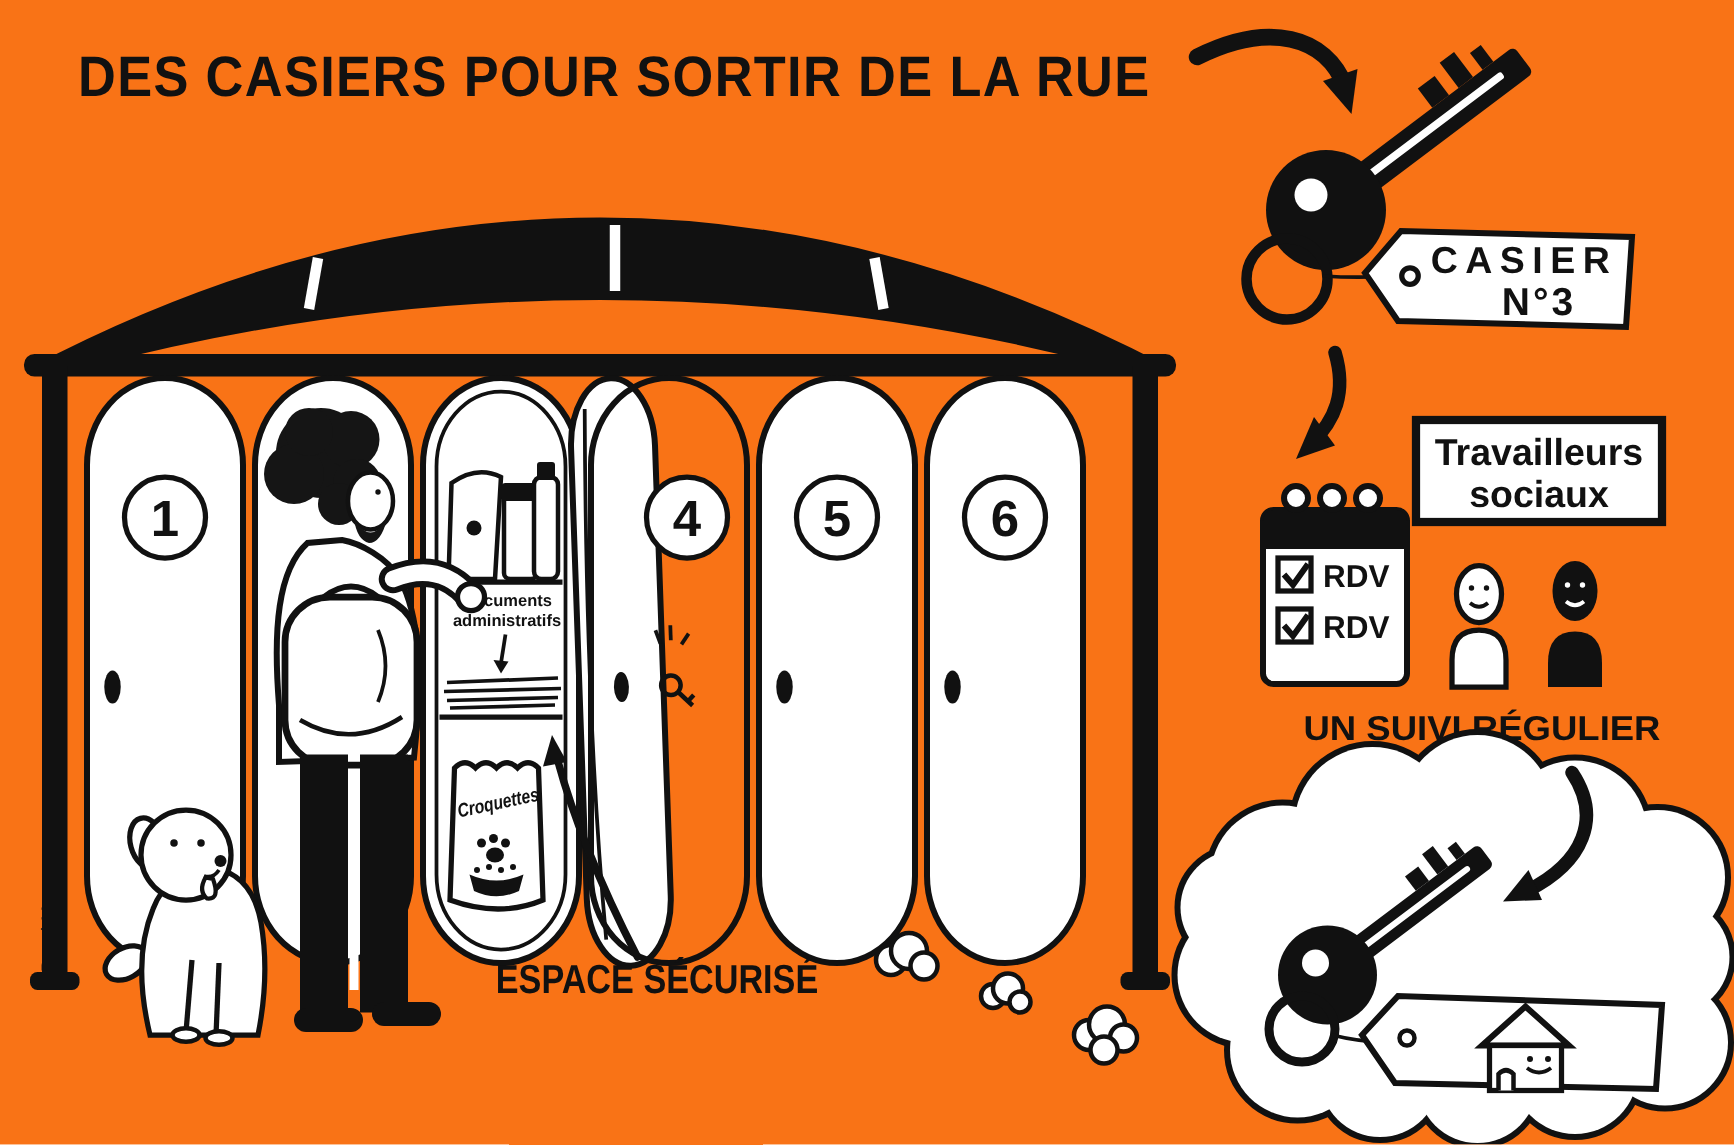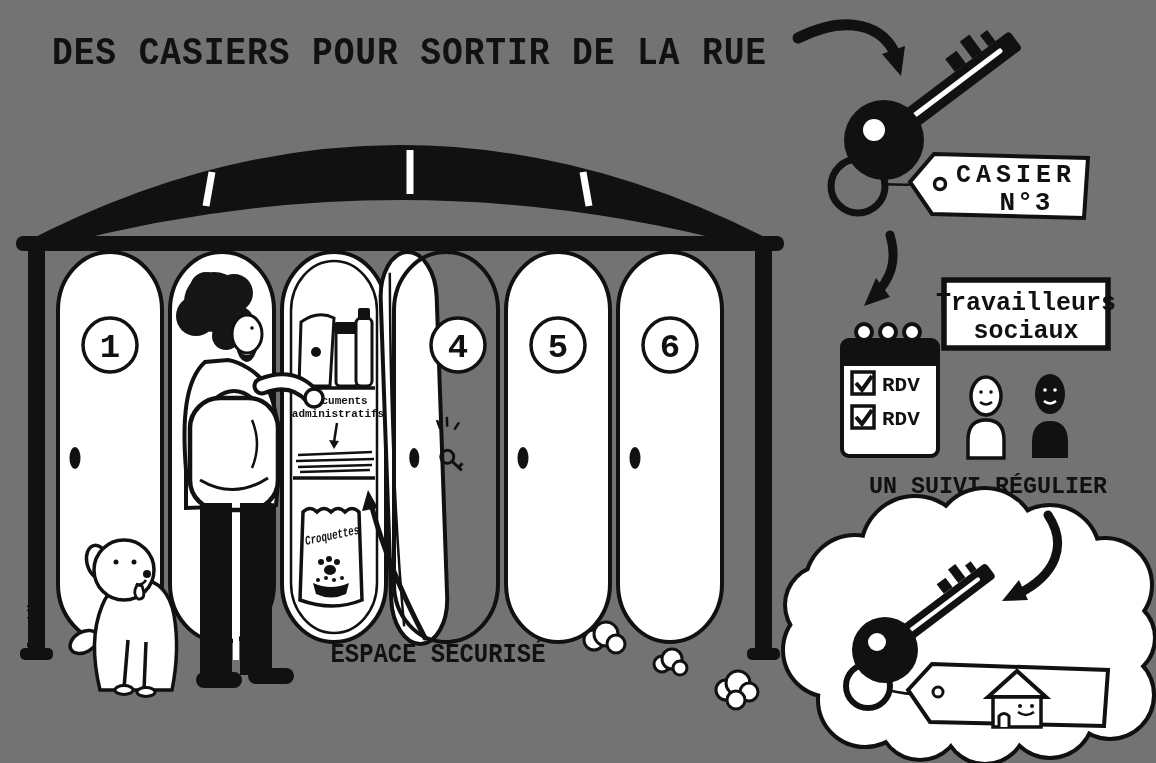--- a/index.html
+++ b/index.html
@@ -1,17 +1,17 @@
 <!DOCTYPE html>
 <html><head>
 <meta charset="utf-8">
 <style>
   html,body{margin:0;padding:0;background:#ffffff;}
-  #stage{position:relative;width:1156px;height:763px;background:#737373;overflow:hidden;
-         font-family:Liberation Mono, monospace;}
+  #stage{position:relative;width:1156px;height:763px;background:#f97316;overflow:hidden;
+         font-family:Liberation Sans, sans-serif;}
   svg{display:block;}
   text{fill:#111111;}
 </style>
 </head>
 <body>
 
 <div id="stage">
 <svg width="1156" height="763" viewBox="0 0 1156 763" xmlns="http://www.w3.org/2000/svg">
 
   <text x="52" y="64" font-size="38" font-weight="bold" letter-spacing="1" textLength="715" lengthAdjust="spacingAndGlyphs">DES CASIERS POUR SORTIR DE LA RUE</text>

